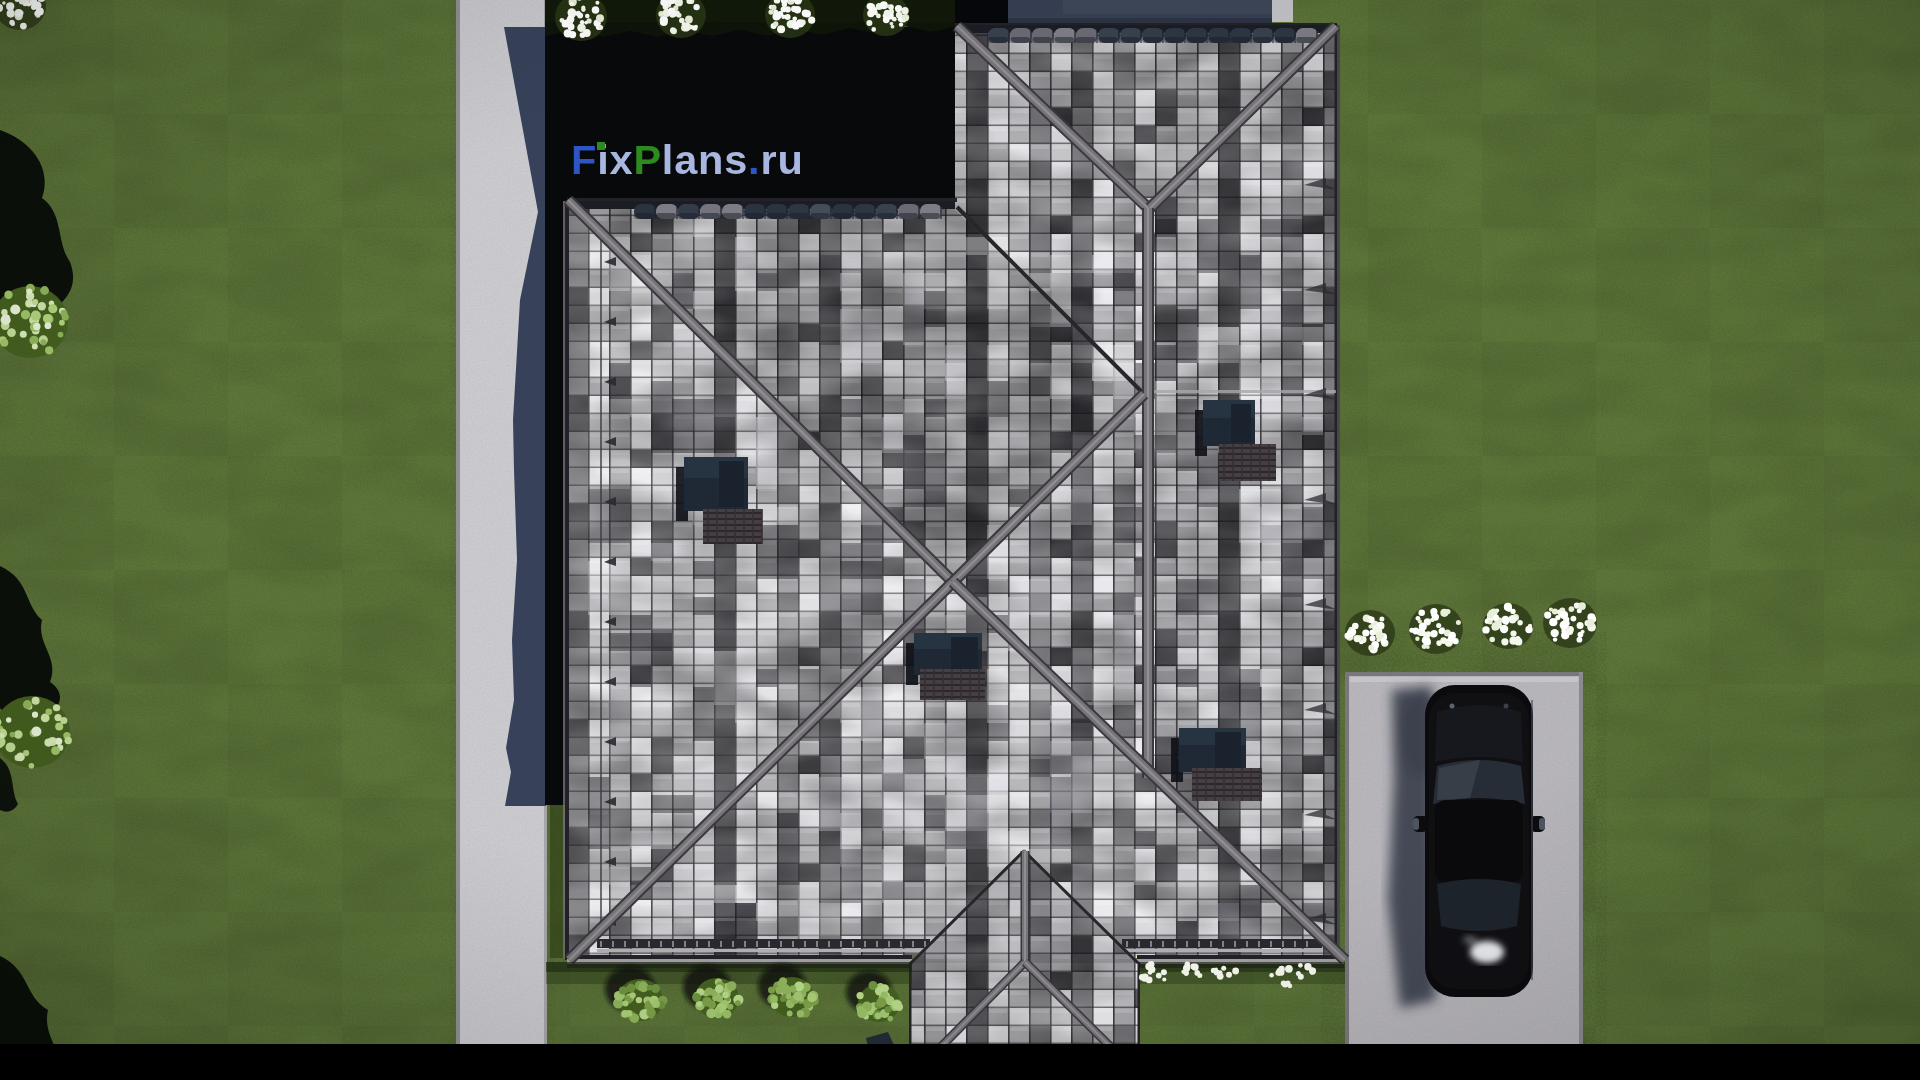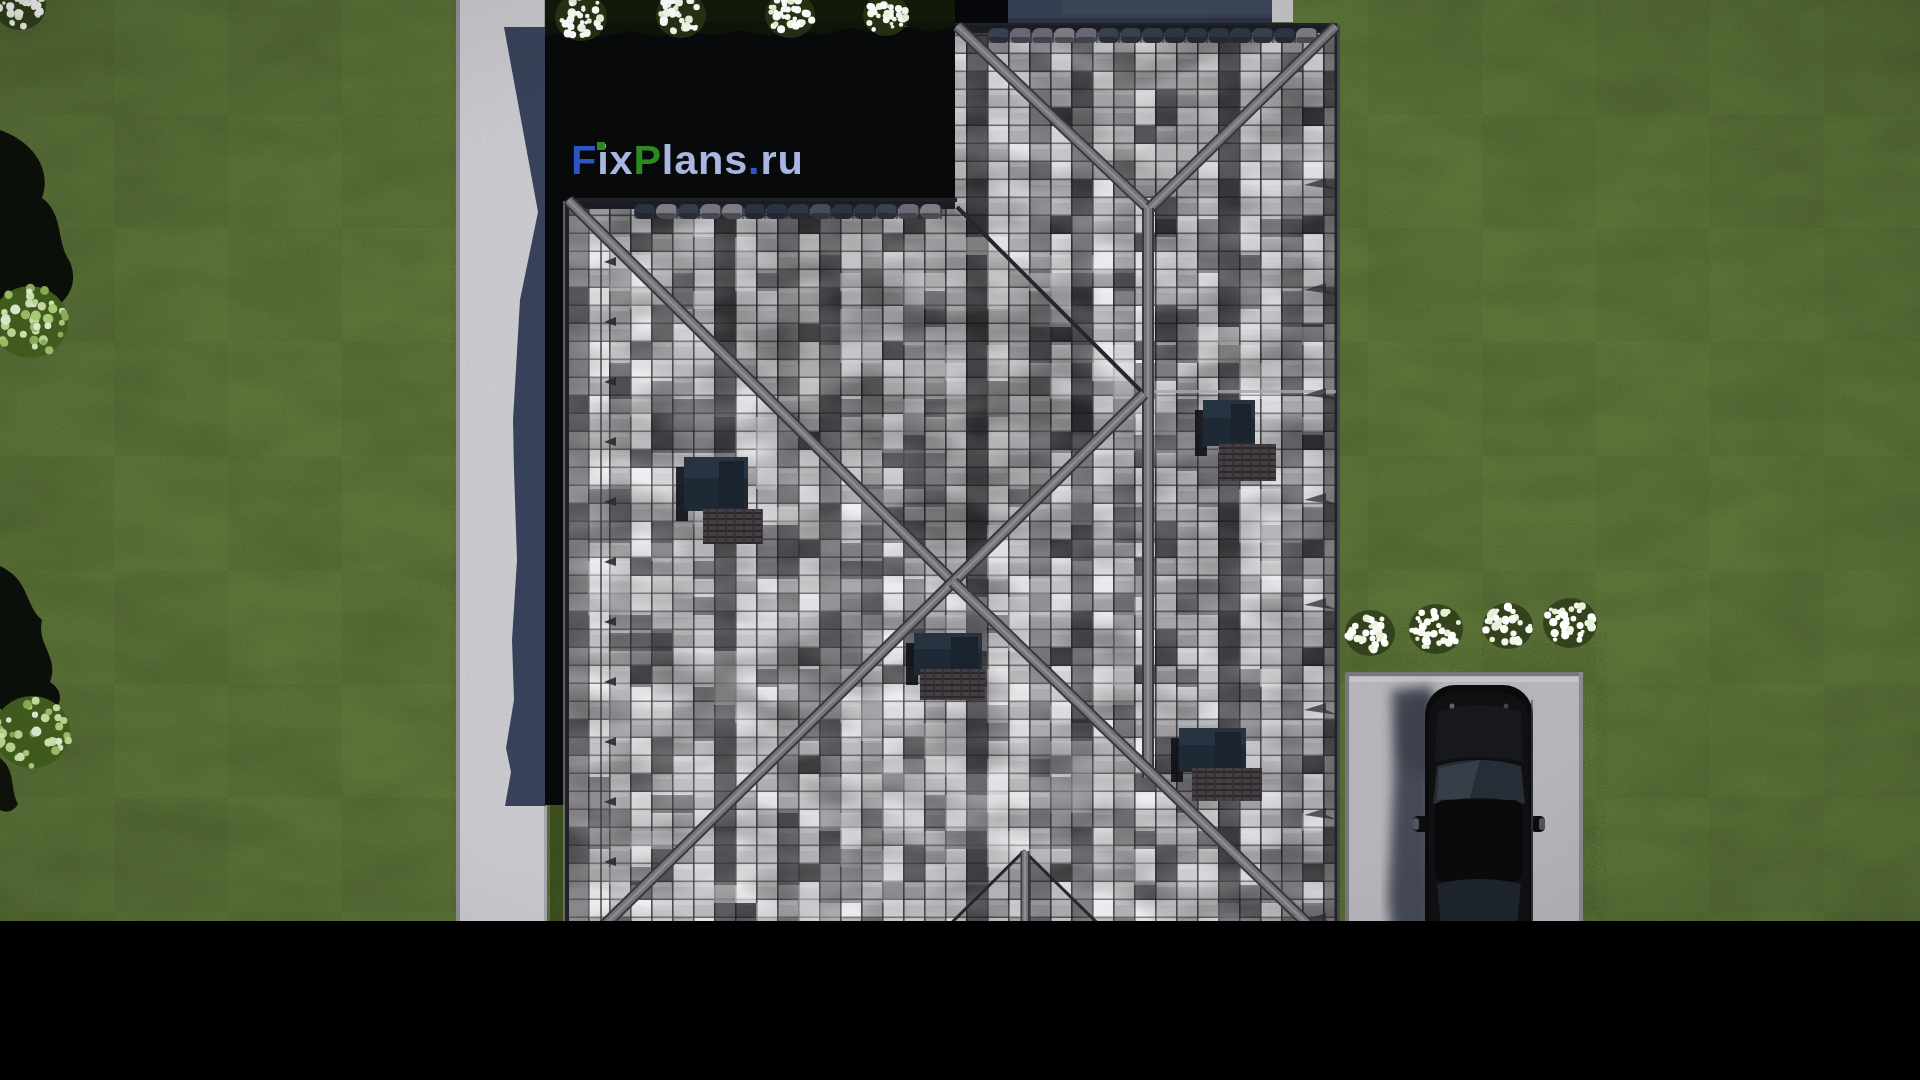--- a/index.html
+++ b/index.html
@@ -1,16 +1,16 @@
 <!DOCTYPE html>
 <html><head>
 <meta charset="utf-8">
 <style>
   html,body { margin:0; padding:0; background:#000; }
-  #scene { width:1920px; height:921px; position:relative; overflow:hidden;
+  #scene { width:1920px; height:1044px; position:relative; overflow:hidden;
            font-family:"Liberation Sans", sans-serif; }
 </style>
 </head>
 <body>
 <div id="scene">
 <svg width="1920" height="1080" viewBox="0 0 1920 1080">
 <defs>
   <pattern id="pT" width="252" height="108" patternUnits="userSpaceOnUse">
     <rect x="0" y="0" width="21" height="18" fill="#bababe"></rect>
 <rect x="0" y="16.5" width="21" height="1.5" fill="rgba(22,22,26,0.55)"></rect>

